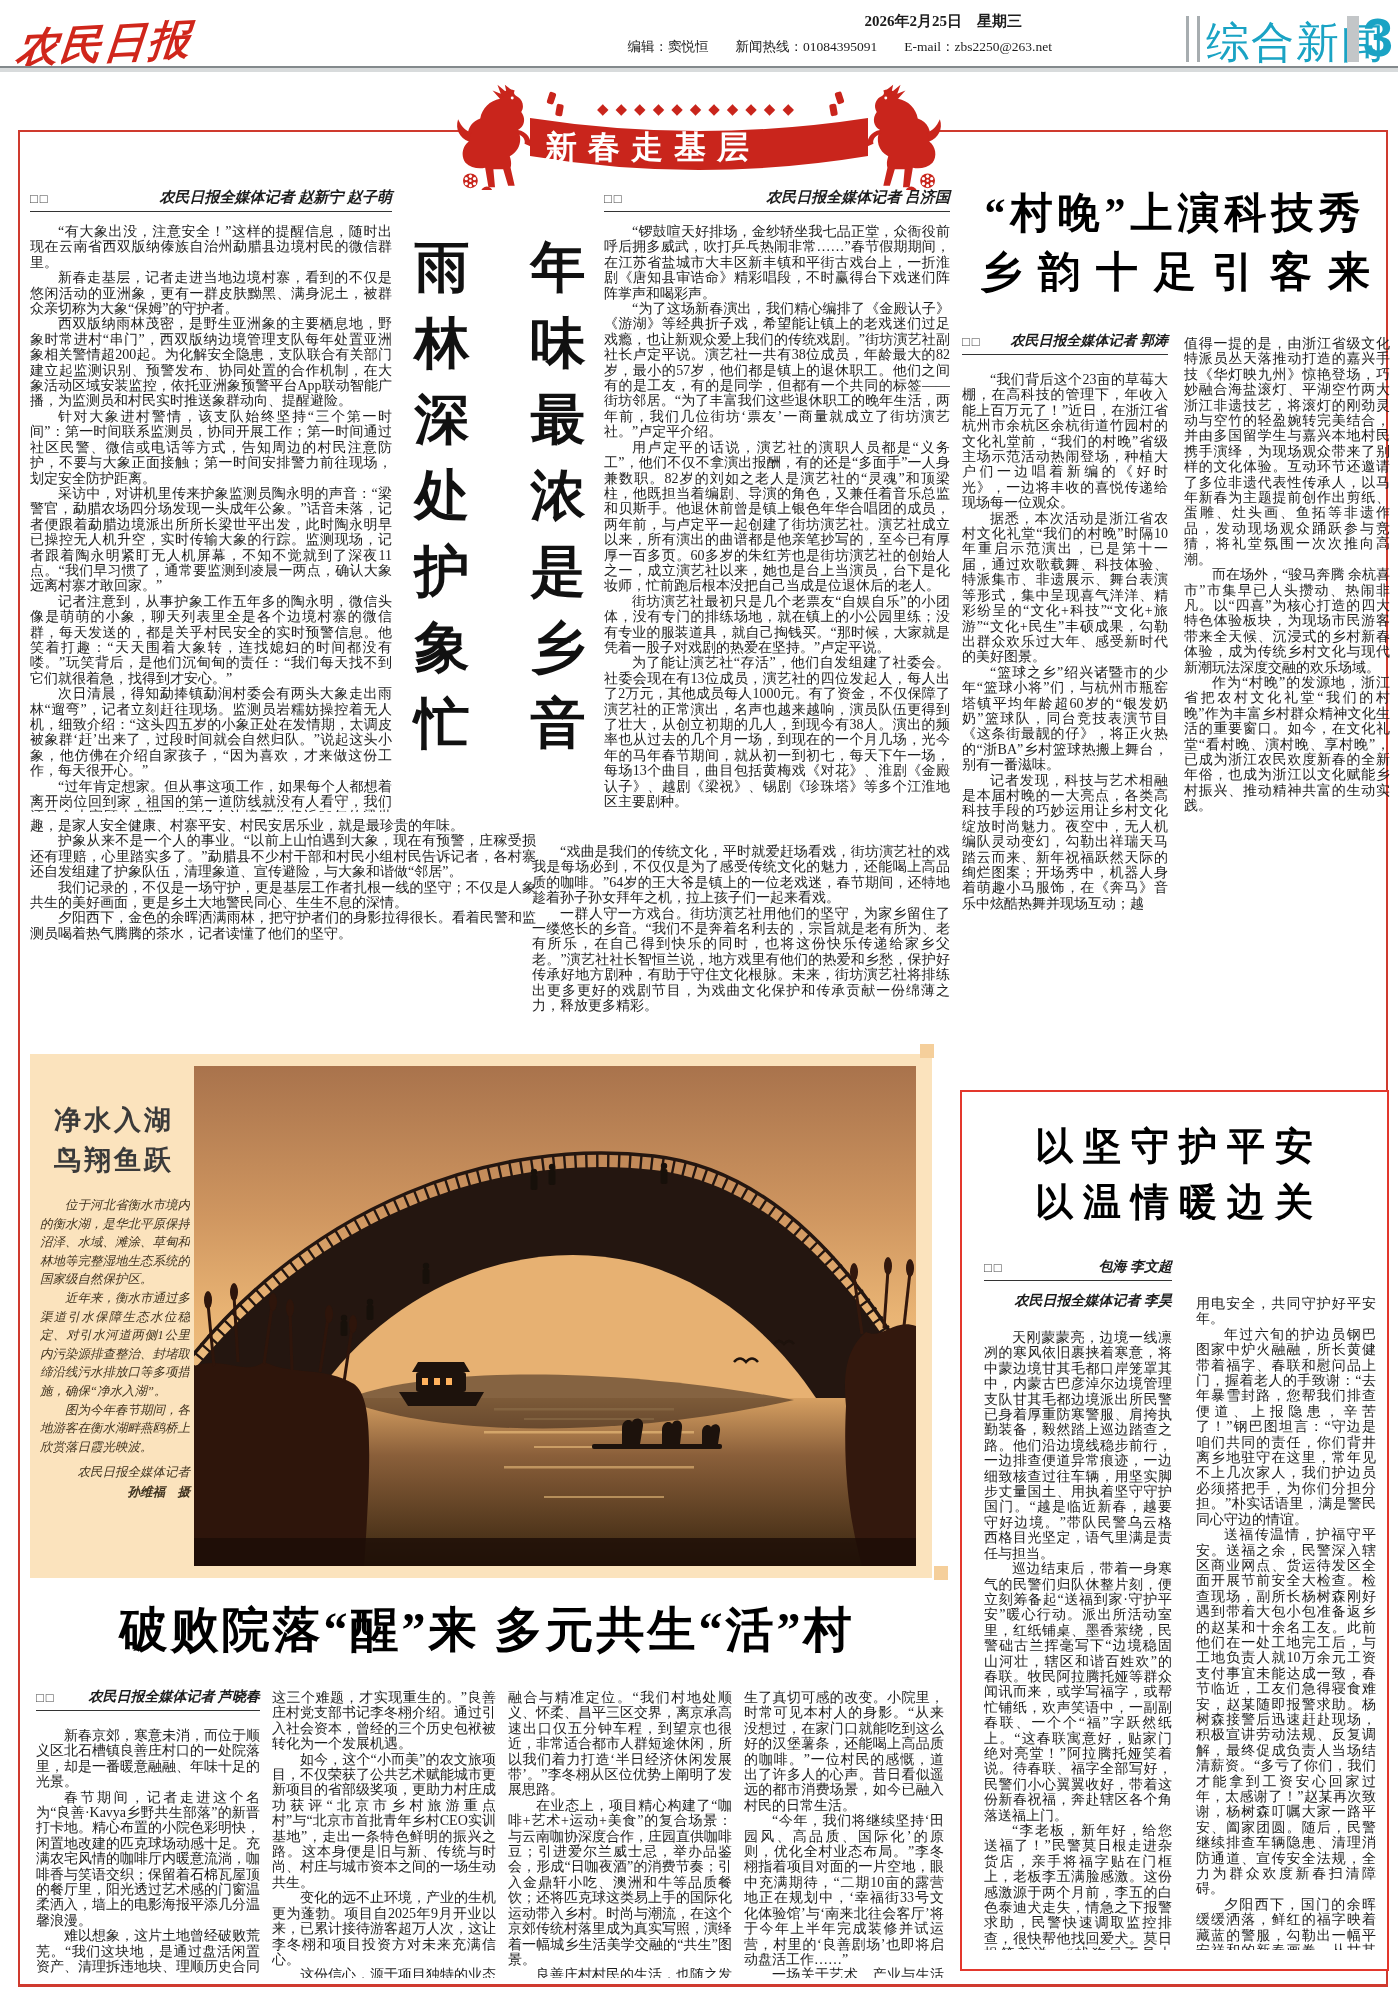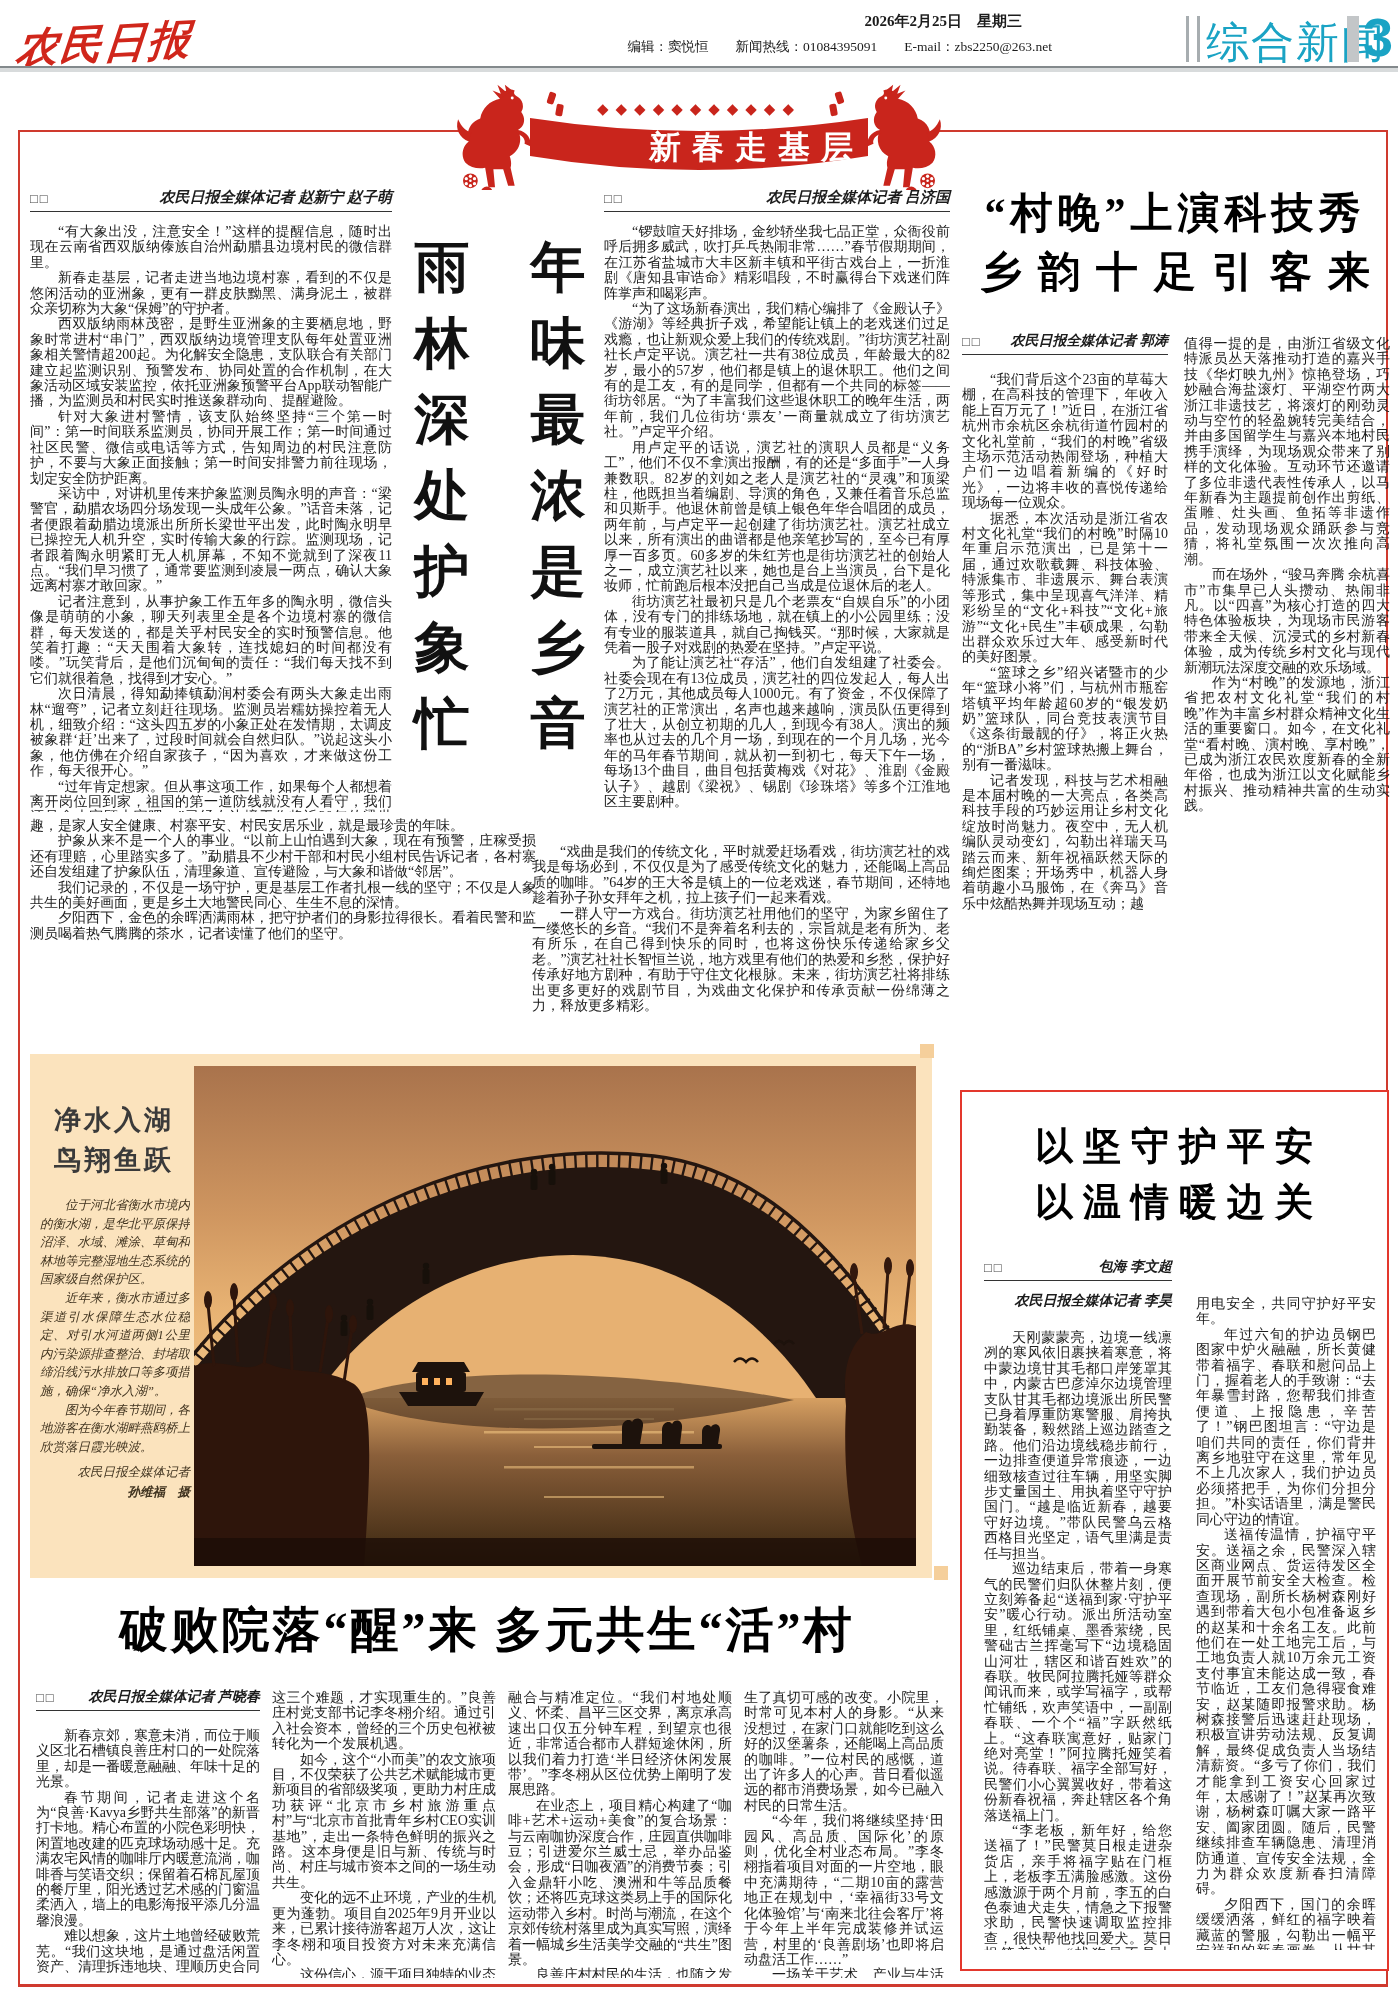--- a/index.html
+++ b/index.html
@@ -20,21 +20,21 @@
   .page-no{left:1363px;top:6px;font-size:54px;font-weight:bold;color:#1aa3c4;
            font-family:"Liberation Sans",sans-serif;}
   .hdr-rule{left:0;top:66px;width:1398px;height:4px;background:#d8dbdc;border-top:2px solid #83898c;}
   
   .redline{background:#cf3a2e;}
   
   .banner{left:452px;top:78px;width:494px;height:112px;}
   .banner .diamonds{position:absolute;left:0;right:0;top:22px;text-align:center;
         color:#c9251c;font-size:15px;letter-spacing:7px;}
   .banner .ribbon{position:absolute;left:0;top:0;width:494px;height:112px;}
-  .banner .ribbon-text{position:absolute;left:82px;width:330px;top:48px;text-align:right;
+  .banner .ribbon-text{position:absolute;left:82px;width:330px;top:48px;text-align:left;
         color:#fff;font-size:32px;font-weight:bold;letter-spacing:11px;text-indent:11px;}
   
   .byline{font-size:15px;font-weight:bold;font-style:italic;
           border-bottom:1.5px solid #333;padding-bottom:4px;
           display:flex;justify-content:space-between;align-items:flex-end;}
   .byline .mark{font-style:normal;font-weight:normal;font-size:13px;color:#444;letter-spacing:2px;}
   .bodytext{font-size:14px;line-height:15.4px;text-align:justify;overflow:hidden;color:#1c1c1c;}
   .bodytext p{margin:0;text-indent:2em;}
   .cont p:first-child{text-indent:0;}
   .vhead{font-weight:bold;font-size:55px;line-height:76px;width:60px;text-align:center;

